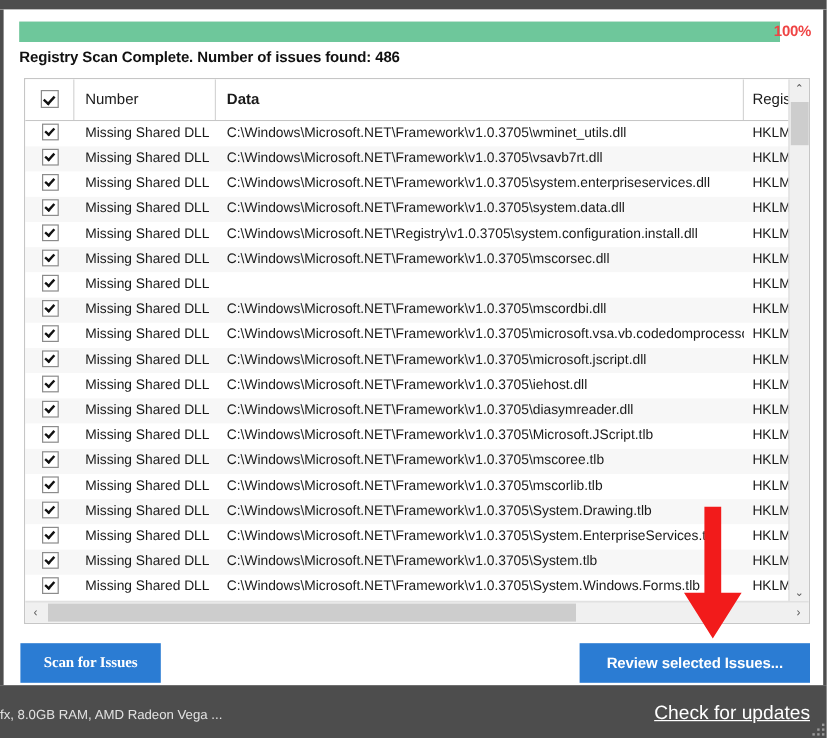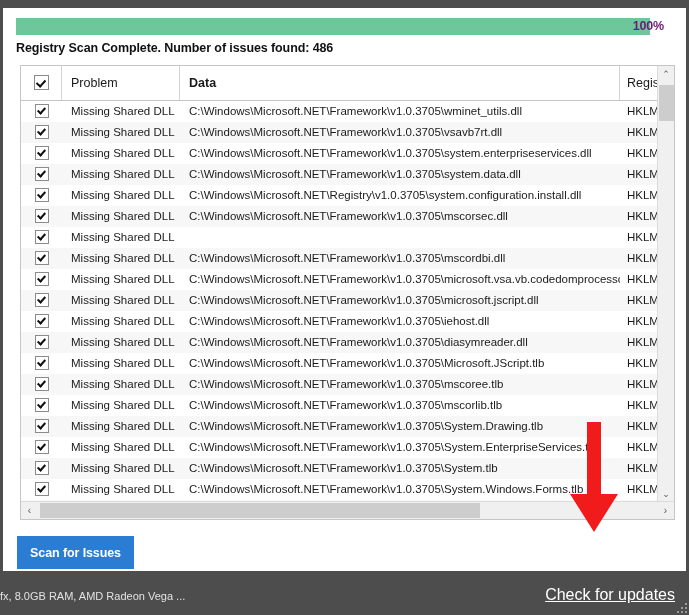--- a/index.html
+++ b/index.html
@@ -53,26 +53,26 @@
   }
   .progress-fill {
     position: absolute;
     left: 0; top: 0;
     height: 17px;
     width: 100%;
     background: #6ec79b;
   }
   .progress-label {
     position: absolute;
-    right: 12px; top: 0;
+    right: 0; top: 0;
     height: 17px;
     line-height: 17px;
     font-size: 12.5px;
     font-weight: bold;
-    color: #701a75;
+    color: #ef4444;
     letter-spacing: -0.2px;
     text-align: right;
   }
 
   
   .status-heading {
     position: absolute;
     left: 13px; top: 33px;
     font-size: 12.5px;
     font-weight: bold;
@@ -266,21 +266,21 @@
     font-size: 12.5px;
     font-weight: bold;
     text-align: center;
     border: none;
     cursor: pointer;
     letter-spacing: -0.1px;
     font-family: "Liberation Sans", sans-serif;
   }
   .btn-scan {
     left: 14px; top: 528px;
-    width: 117px; height: 33px;
+    width: 117px; height: 33px; font-family: Liberation Serif, serif;
   }
   .btn-review {
     left: 480px; top: 528px;
     width: 192px; height: 33px;
   }
 
   
   .red-arrow {
     position: absolute;
     left: 566px; top: 422px;
@@ -343,21 +343,21 @@
     <div class="status-heading">Registry Scan Complete. Number of issues found: 486</div>
 
     <div class="table-region">
 
       <div class="table-viewport">
 
         <div class="thead">
           <div class="th col-check">
             <span class="hdr-checkbox"></span>
           </div>
-          <div class="th col-problem">Problem</div>
+          <div class="th col-problem">Number</div>
           <div class="th col-data">Data</div>
           <div class="th col-reg">Regist</div>
         </div>
 
         <div class="tbody" id="tbody">
             <div class="row">
               <div class="cell c-check"><span class="cb"></span></div>
               <div class="cell c-problem">Missing Shared DLL</div>
               <div class="cell c-data">C:\Windows\Microsoft.NET\Framework\v1.0.3705\wminet_utils.dll</div>
               <div class="cell c-reg">HKLM\S</div>
@@ -487,20 +487,21 @@
 
       <div class="hscroll">
         <div class="arrow left">‹</div>
         <div class="thumb"></div>
         <div class="arrow right">›</div>
       </div>
 
     </div>
 
     <button class="btn btn-scan">Scan for Issues</button>
+    <button class="btn btn-review">Review selected Issues...</button>
 
   </div>
 
   <svg class="red-arrow" viewBox="0 0 56 112">
     <polygon points="21,0 35,0 35,72 52,72 28,110 4,72 21,72" fill="#f21b1b"></polygon>
   </svg>
 
   <div class="footer">
     <div class="footer-sysinfo">fx, 8.0GB RAM, AMD Radeon Vega ...</div>
     <a class="footer-link">Check for updates</a>

